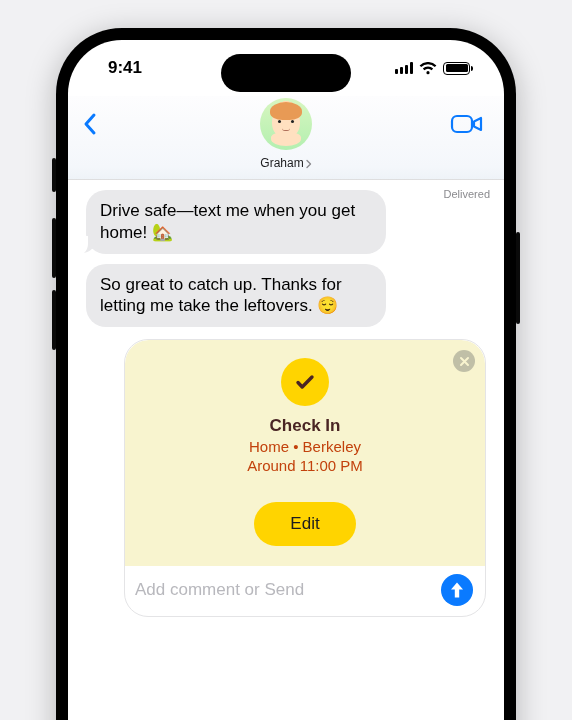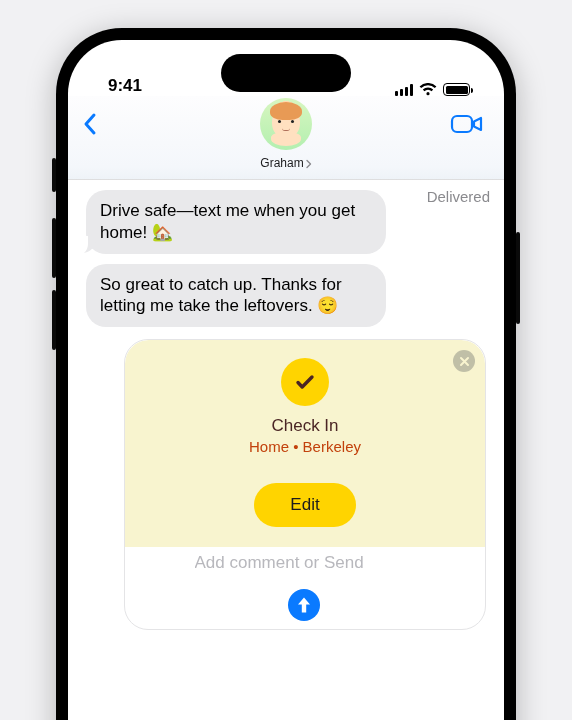--- a/index.html
+++ b/index.html
@@ -5,57 +5,57 @@
   * { margin:0; padding:0; box-sizing:border-box; -webkit-font-smoothing:antialiased; }
   body { background:#f1f1f3; font-family:-apple-system,"SF Pro Text","Helvetica Neue",Arial,sans-serif; width:572px; height:720px; overflow:hidden; }
   .device { position:absolute; left:56px; top:28px; width:460px; height:900px; background:#000; border-radius:66px; padding:12px; box-shadow:0 6px 30px rgba(0,0,0,.25); }
   .side-btn { position:absolute; background:#0a0a0a; border-radius:3px; }
   .side-btn.b1 { left:-4px; top:130px; width:4px; height:34px; }
   .side-btn.b2 { left:-4px; top:190px; width:4px; height:60px; }
   .side-btn.b3 { left:-4px; top:262px; width:4px; height:60px; }
   .side-btn.b4 { right:-4px; top:204px; width:4px; height:92px; }
   .screen { width:100%; height:100%; background:#fff; border-radius:54px; overflow:hidden; position:relative; }
   .island { position:absolute; top:14px; left:50%; transform:translateX(-50%); width:130px; height:38px; background:#000; border-radius:22px; z-index:50; }
-  .statusbar { height:56px; display:flex; align-items:flex-end; justify-content:space-between; padding:0 34px 0 40px; font-size:17px; font-weight:600; }
+  .statusbar { height:56px; display:flex; align-items:center; justify-content:space-between; padding:0 34px 0 40px; font-size:17px; font-weight:600; }
   .status-icons { display:flex; align-items:center; gap:6px; }
   .bars { display:flex; align-items:flex-end; gap:2px; height:12px; }
   .bars span { width:3px; background:#000; border-radius:1px; }
   .bars span:nth-child(1){height:5px}.bars span:nth-child(2){height:7px}.bars span:nth-child(3){height:9px}.bars span:nth-child(4){height:12px}
   .battery { width:27px; height:13px; border:1.5px solid #000; border-radius:4px; position:relative; padding:1.5px; }
   .battery::after { content:""; position:absolute; right:-4px; top:3.5px; width:2px; height:5px; background:#000; border-radius:0 2px 2px 0; }
   .battery i { display:block; width:100%; height:100%; background:#000; border-radius:1.5px; }
   .nav { position:relative; text-align:center; padding:2px 0 8px; background:linear-gradient(180deg,#fdfdfe 0%,#f4f7fb 85%,#eef3f8 100%); border-bottom:1px solid rgba(0,0,0,.12); }
   .nav-back { position:absolute; left:14px; top:16px; color:#0a7aff; }
   .nav-video { position:absolute; right:20px; top:16px; color:#0a7aff; }
   .avatar { width:52px; height:52px; border-radius:50%; margin:0 auto 3px; background:radial-gradient(circle at 50% 42%, #ffe3c7 0 22%, transparent 22%), radial-gradient(circle at 50% 30%, #ffdab0 0 28%, transparent 28%), linear-gradient(180deg,#d8f6c0,#b3efb0); position:relative; overflow:hidden; }
   .avatar .face { position:absolute; left:50%; transform:translateX(-50%); top:8px; width:28px; height:32px; background:#ffe0c0; border-radius:50% 50% 45% 45%; }
   .avatar .hair { position:absolute; top:4px; left:50%; transform:translateX(-50%); width:32px; height:18px; background:#e89a55; border-radius:50% 50% 40% 40%; }
   .avatar .neck { position:absolute; bottom:4px; left:50%; transform:translateX(-50%); width:30px; height:14px; background:#ffe0c0; border-radius:40% 40% 50% 50%; }
   .avatar .eye { position:absolute; width:3px; height:3px; background:#222; border-radius:50%; top:22px; }
   .avatar .eye.l{left:18px}.avatar .eye.r{right:18px}
   .avatar .mouth{ position:absolute; top:30px; left:50%; transform:translateX(-50%); width:8px; height:3px; border-bottom:1.5px solid #b0705a; border-radius:0 0 10px 10px; }
   .contact-name { font-size:12px; color:#1c1c1e; font-weight:400; display:inline-flex; align-items:center; gap:1px; }
   .contact-name svg { margin-top:1px; }
   .thread { padding:0 12px 0 12px; position:relative; }
-  .delivered { position:absolute; right:14px; top:-2px; font-size:15px; color:#8a8a8e; }
+  .delivered { position:absolute; right:14px; top:-2px; font-size:11px; color:#8a8a8e; }
   .bubble { background:#e9e9eb; color:#000; font-size:17px; line-height:1.28; padding:10px 14px 10px 14px; border-radius:20px; max-width:300px; margin-top:10px; margin-left:6px; position:relative; }
   .bubble.tail::before { content:""; position:absolute; left:-6px; bottom:1px; width:16px; height:16px; background:#e9e9eb; border-bottom-right-radius:14px; }
   .bubble.tail::after { content:""; position:absolute; left:-10px; bottom:-2px; width:12px; height:20px; background:#fff; border-bottom-right-radius:12px; }
   .checkin-wrap { margin:12px 6px 0 44px; border:1px solid #e4e4e6; border-radius:24px; background:#fff; overflow:hidden; position:relative; }
   .checkin-card { background:#f8f4cf; padding:18px 0 20px; text-align:center; border-radius:24px 24px 0 0; position:relative; }
   .checkin-close { position:absolute; top:10px; right:10px; width:22px; height:22px; border-radius:50%; background:#c0bfa7; display:flex; align-items:center; justify-content:center; }
   .checkin-close svg{ color:#f8f4cf; }
   .check-badge { width:48px; height:48px; border-radius:50%; background:#ffd400; margin:0 auto 10px; display:flex; align-items:center; justify-content:center; }
-  .checkin-title { font-size:17px; font-weight:400; color:#4a2524; }
+  .checkin-title { font-size:17px; font-weight:700; color:#4a2524; }
   .checkin-sub { font-size:15px; color:#c2410c; margin-top:2px; }
   .checkin-edit { background:#ffd400; color:#1c1c1e; border:none; font-size:17px; font-weight:500; padding:12px 36px; border-radius:26px; margin-top:28px; }
   .compose-input { flex:1; height:36px; font-size:17px; border:none; outline:none; color:#000; }
   .compose-input::placeholder { color:#b8b8bd; }
   .send-btn { width:32px; height:32px; border-radius:50%; background:#0a7aff; display:flex; align-items:center; justify-content:center; margin-right:2px; }
-  .compose-row { display:flex; align-items:center; gap:16px; padding:6px 10px 8px 10px;flex-direction:column; }
+  .compose-row { display:flex; align-items:center; gap:16px; padding:6px 10px 8px 10px; }
 </style>
 </head>
 <body>
 
 <div class="device">
   <div class="side-btn b1"></div>
   <div class="side-btn b2"></div>
   <div class="side-btn b3"></div>
   <div class="side-btn b4"></div>
 
@@ -120,20 +120,21 @@
                 <path stroke="currentColor" stroke-width="2" stroke-linecap="round" d="M2 2l7 7M9 2l-7 7"></path>
               </svg>
           </div>
           <div class="check-badge">
             <svg width="26" height="26" viewBox="0 0 26 26">
                 <path fill="none" stroke="#4a2524" stroke-width="3.4" stroke-linecap="round" stroke-linejoin="round" d="M6 13.5l4.2 4.5L20 8"></path>
               </svg>
           </div>
           <div class="checkin-title">Check In</div>
           <div class="checkin-sub">Home  •  Berkeley</div>
+          <div class="checkin-sub">Around 11:00 PM</div>
           <button class="checkin-edit">Edit</button>
         </div>
         <div class="compose-row">
           <input class="compose-input" placeholder="Add comment or Send" style="">
           <div class="send-btn">
             <svg width="16" height="18" viewBox="0 0 16 18">
                 <path fill="#fff" d="M8 1.5 14 8.5H10.2V16.5H5.8V8.5H2z"></path>
               </svg>
           </div>
         </div>

